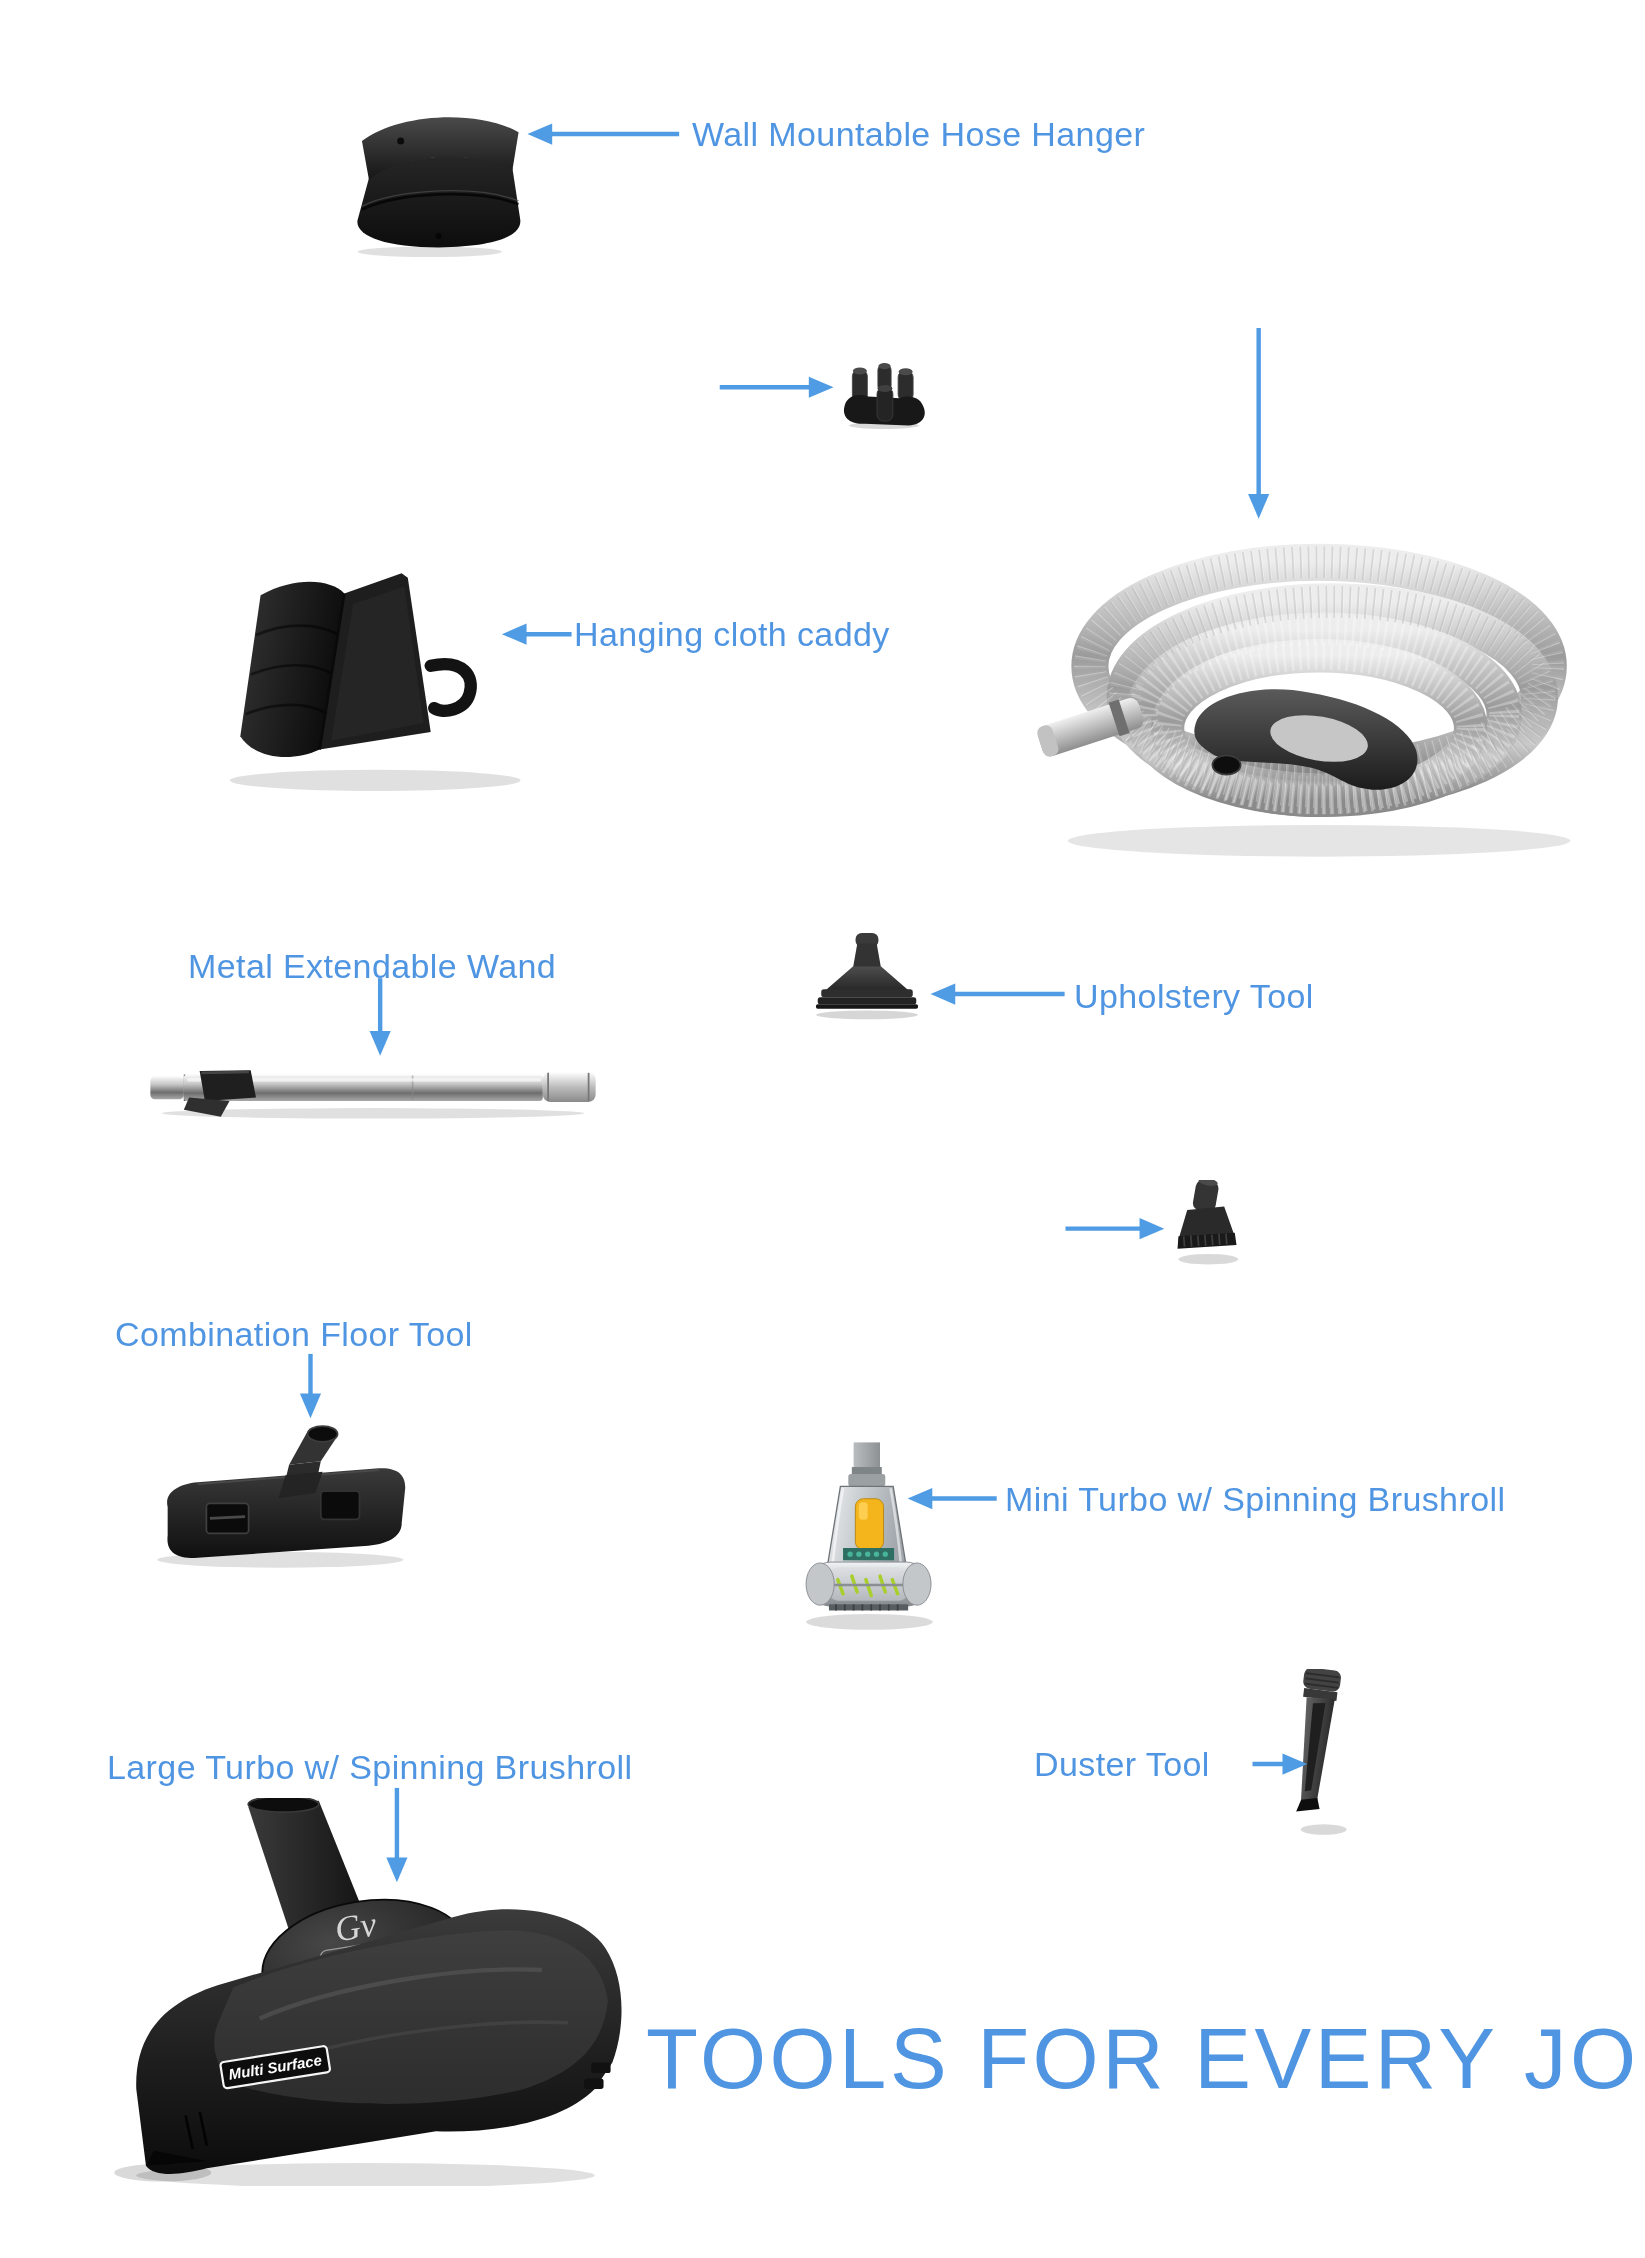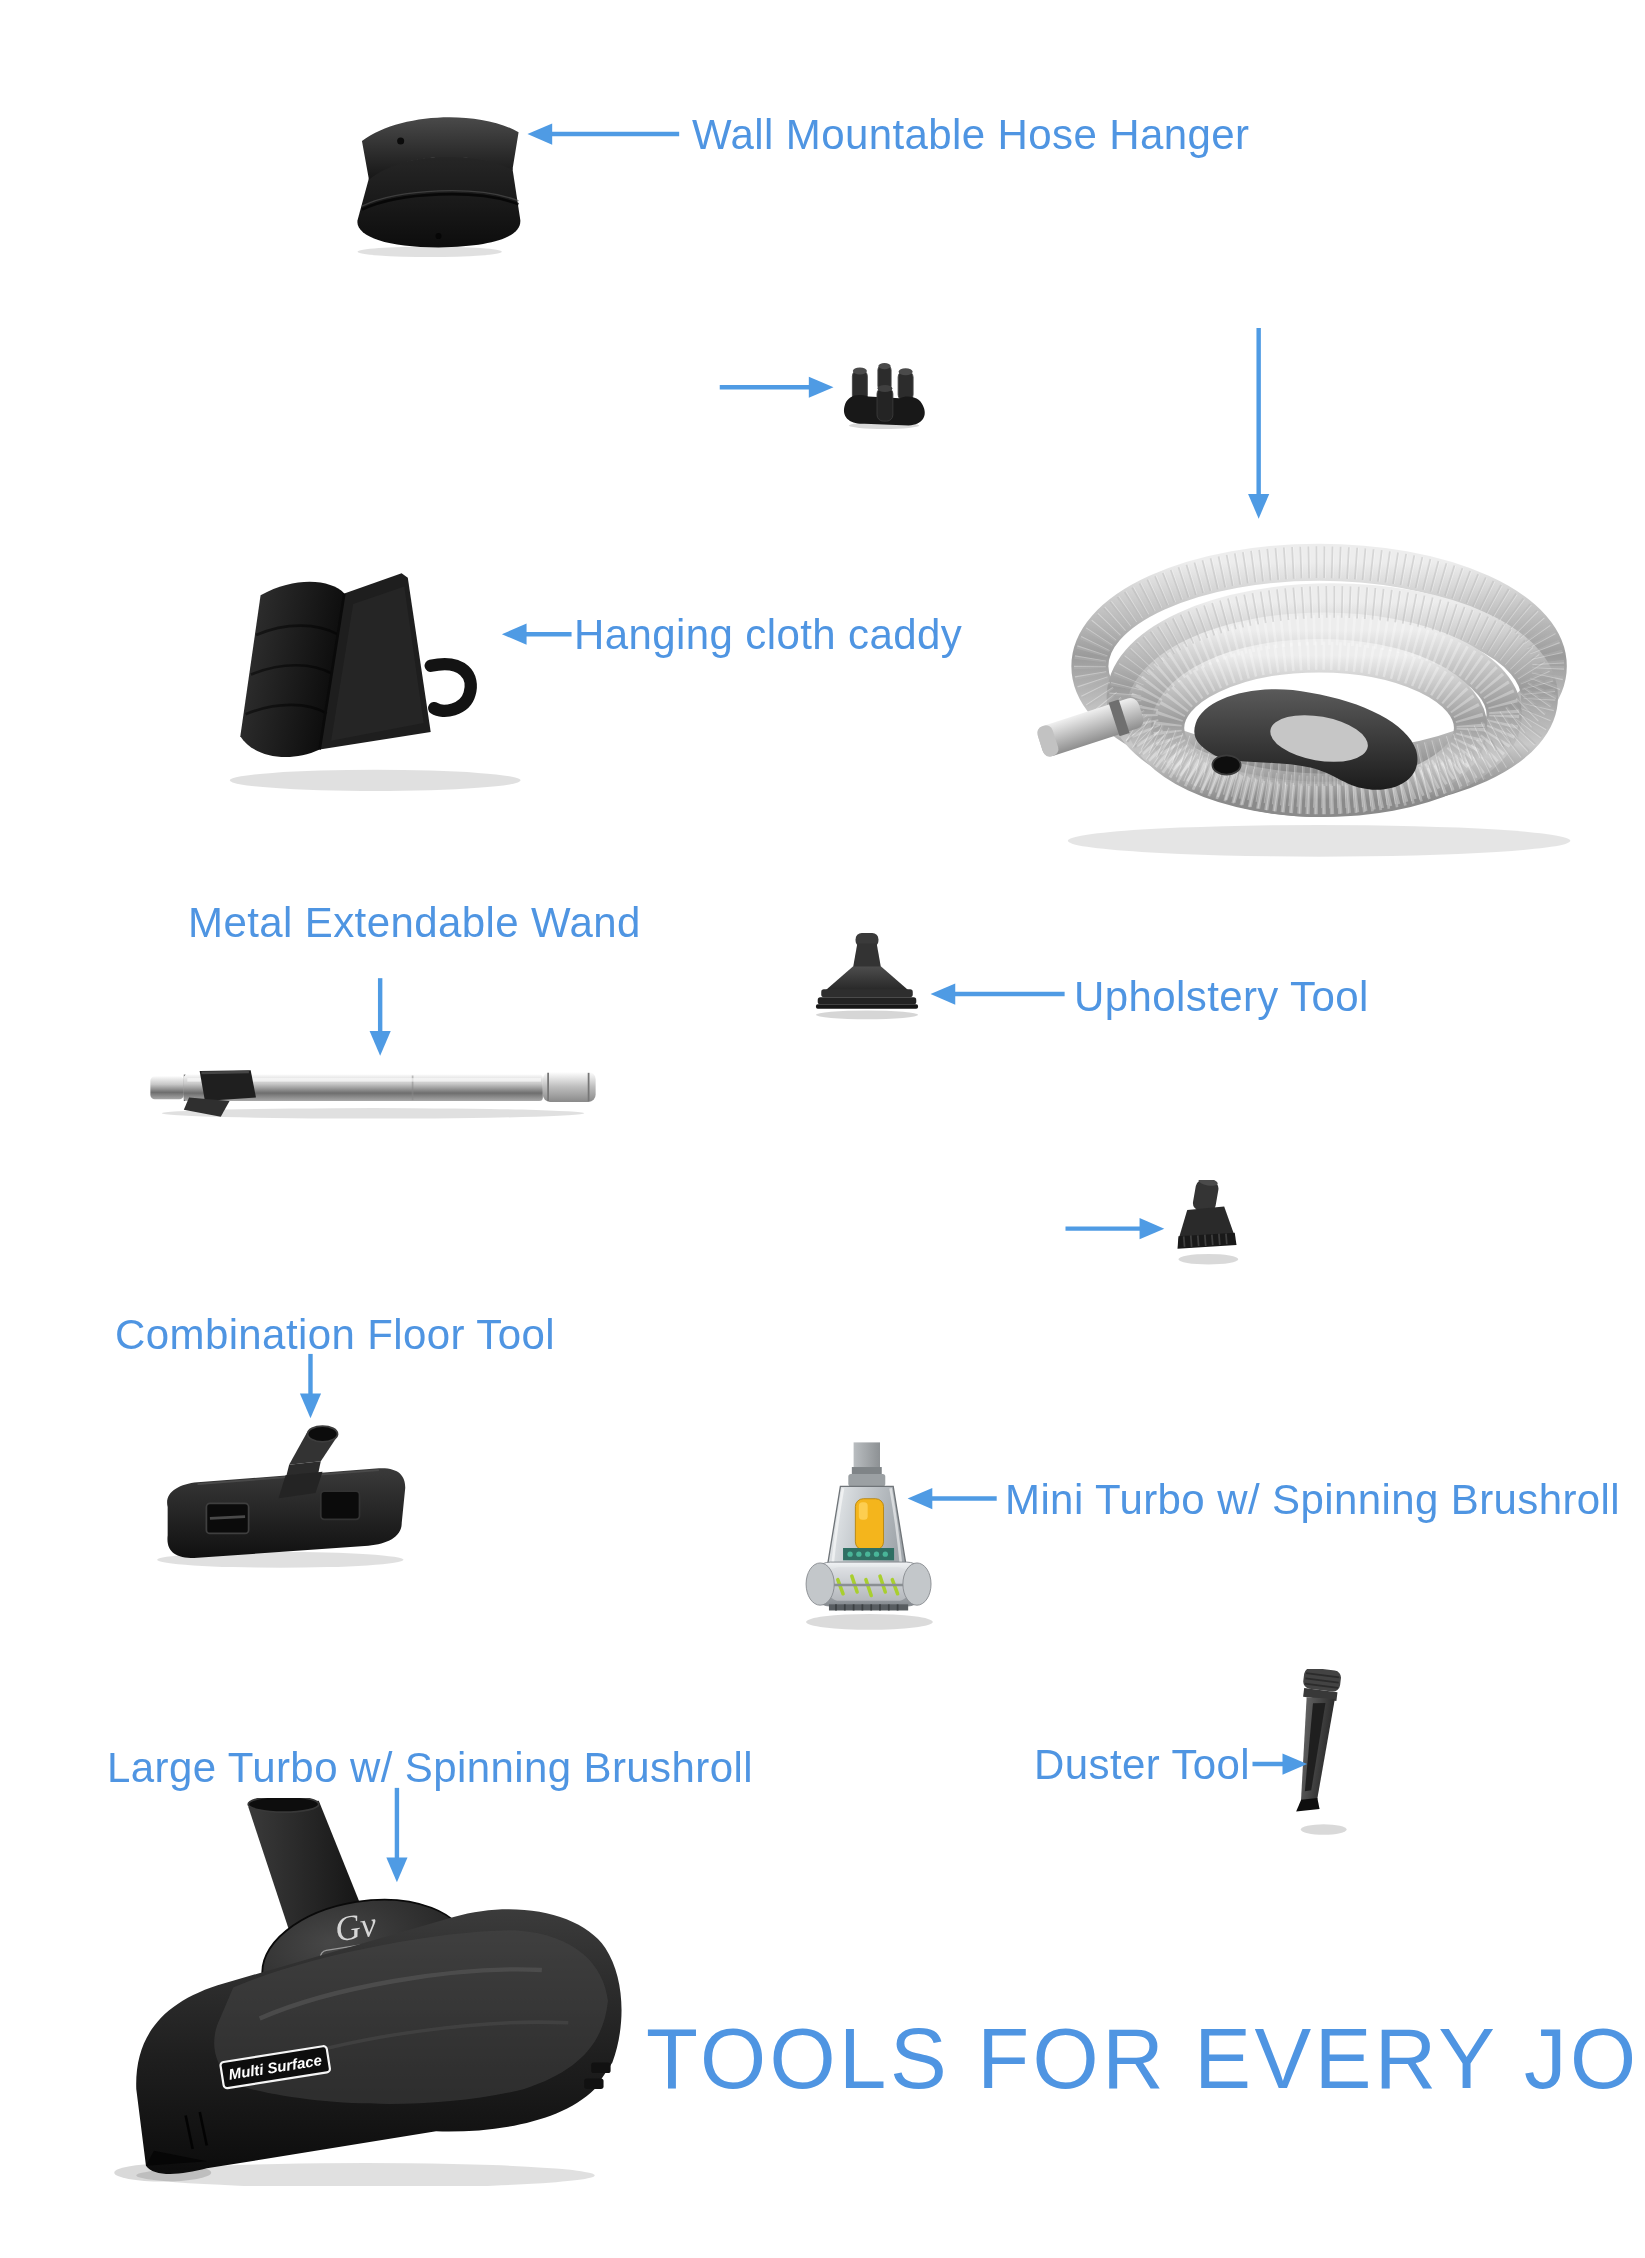--- a/index.html
+++ b/index.html
@@ -8,21 +8,21 @@
     --bg:#ffffff;
   }
   *{margin:0;padding:0;box-sizing:border-box;}
   body{background:var(--bg);font-family:"Liberation Sans",sans-serif;}
   .canvas{
     position:relative;width:1645px;height:2258px;background:var(--bg);overflow:hidden;
   }
   .item{position:absolute;}
   .label{
     position:absolute;
-    font-size:42px;
+    font-size:34px;
     line-height:41px;
     color:var(--accent);
     white-space:nowrap;
     letter-spacing:0.4px;
   }
   .big-title{
     position:absolute;
     left:646px;top:2010px;
     font-size:85px;
     letter-spacing:3.5px;
@@ -374,21 +374,21 @@
       <polygon class="arrow-head" points="1482,2000 1454,1988 1454,2012"></polygon>
     </g>
     <g>
       <line class="arrow-line" x1="450" y1="2027" x2="450" y2="2108"></line>
       <polygon class="arrow-head" points="450,2134 438,2106 462,2106"></polygon>
     </g>
   </svg>
 
   <div class="label" style="left:692px;top:114px">Wall Mountable Hose Hanger</div>
   <div class="label" style="left:574px;top:614px">Hanging cloth caddy</div>
-  <div class="label" style="left:188px;top:902px">Metal Extendable Wand</div>
+  <div class="label" style="left:188px;top:946px">Metal Extendable Wand</div>
   <div class="label" style="left:1074px;top:976px">Upholstery Tool</div>
   <div class="label" style="left:115px;top:1314px">Combination Floor Tool</div>
   <div class="label" style="left:1005px;top:1479px">Mini Turbo w/ Spinning Brushroll</div>
   <div class="label" style="left:1034px;top:1744px">Duster Tool</div>
   <div class="label" style="left:107px;top:1747px">Large Turbo w/ Spinning Brushroll</div>
 
   <div class="big-title">TOOLS FOR EVERY JOB</div>
 
 </div>
 

